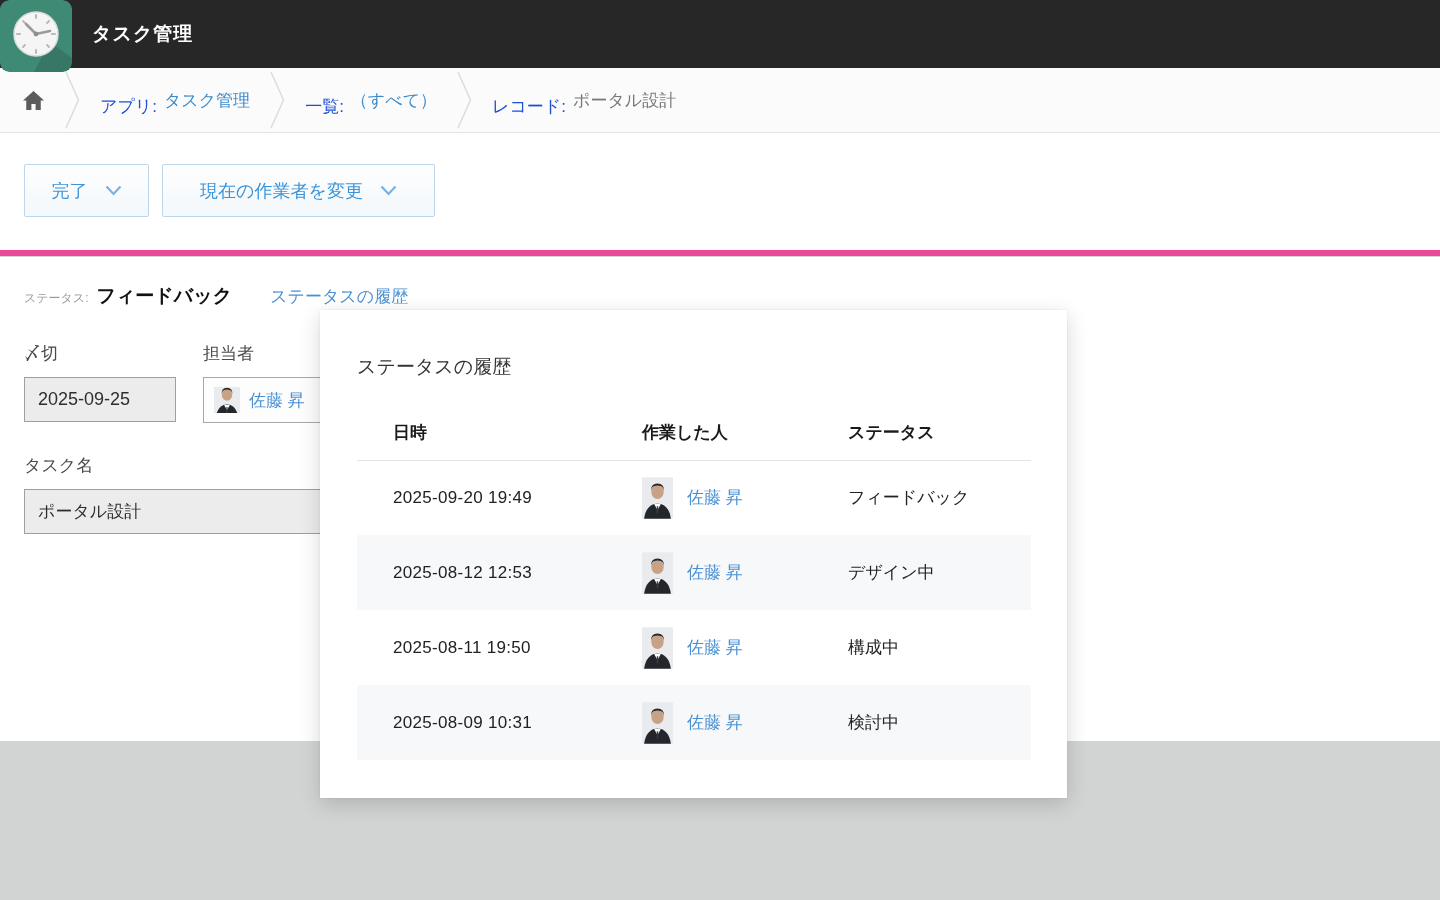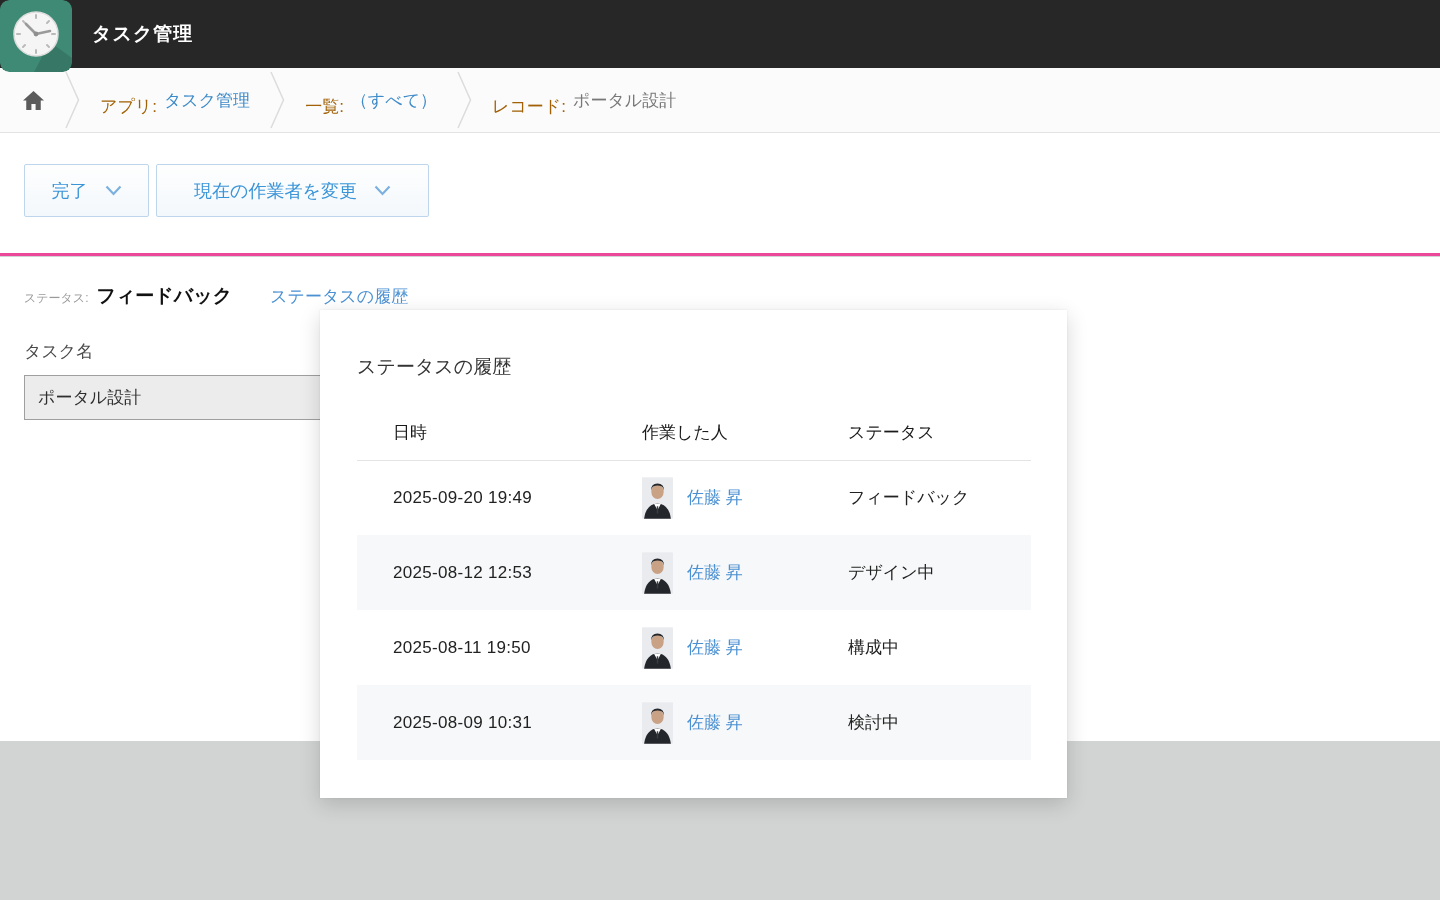--- a/index.html
+++ b/index.html
@@ -29,29 +29,29 @@
 
   
   .breadcrumb {
     position:absolute; top:68px; left:0; right:0; height:65px;
     background:#fbfbfb; border-bottom:1px solid #e3e3e3;
     display:flex; align-items:center; padding-left:16px;
     font-size:17px; white-space:nowrap;
   }
   .bc-home { display:inline-flex; margin-left:6px; cursor:pointer; }
   .bc-sep { margin:0 20px; flex:none; display:inline-flex; }
-  .bc-label { color:#a16207; margin-right:7px;margin-top:12px; }
+  .bc-label { color:#1d4ed8; margin-right:7px;margin-top:12px; }
   .bc-link { color:#3d8ac9; }
   .bc-current { color:#787878; }
 
   
   .toolbar {
     position:absolute; top:133px; left:0; right:0; height:123px;
-    background:#fff; border-bottom:3px solid #ec4899;
-    padding:31px 0 16px 24px; display:flex; gap:7px;
+    background:#fff; border-bottom:6px solid #ec4899;
+    padding:31px 0 16px 24px; display:flex; gap:13px;
   }
   .btn {
     height:53px; border:1px solid #bdd6ec; border-radius:2px;
     background:linear-gradient(#fefefe,#f3f8fc);
     color:#3a94d8; font-size:18px;
     display:inline-flex; align-items:center; justify-content:center; gap:17px;
     cursor:pointer; font-family:inherit;
   }
   .btn-complete { width:125px; }
   .btn-worker  { width:273px; }
@@ -98,21 +98,21 @@
     position:absolute; left:320px; top:310px; width:747px; height:488px;
     background:#fff; z-index:20;
     box-shadow:0 6px 20px rgba(0,0,0,0.16), 0 0 2px rgba(0,0,0,0.08);
     padding:44px 36px 0 37px;
   }
   .modal-title { font-size:19px; font-weight:normal; color:#333; }
   .history-table {
     width:100%; border-collapse:collapse; table-layout:fixed; margin-top:31px;
   }
   .history-table th {
-    text-align:left; font-size:17px; font-weight:normal; color:#1a1a1a;
+    text-align:left; font-size:17px; font-weight:bold; color:#1a1a1a;
     height:49px; padding:0 0 6px 36px; vertical-align:middle;
     border-bottom:1px solid #e4e4e4;
   }
   .history-table td {
     height:75px; padding-left:36px; vertical-align:middle;
     font-size:17px; color:#222;
   }
   .history-table tr.alt td { background:#f7f8f9; }
   .cell-date { font-size:18px; color:#1c1c1c; letter-spacing:0.3px; }
   .user-cell { display:flex; align-items:center; gap:14px; }
@@ -196,20 +196,44 @@
   </button>
 </section>
 
 <section class="content">
   <div class="status-row">
     <span class="status-label">ステータス:</span>
     <span class="status-value">フィードバック</span>
     <a class="status-history-link">ステータスの履歴</a>
   </div>
 
+  <div class="fields-row">
+    <div>
+      <label class="field-label">〆切</label>
+      <div class="input-box date-input">
+        <span>2025-09-25</span>
+      </div>
+    </div>
+    <div>
+      <label class="field-label">担当者</label>
+      <div class="assignee-box">
+        <span class="avatar avatar-sm">
+          <svg viewBox="0 0 30 40" preserveAspectRatio="xMidYMid slice">
+            <rect width="30" height="40" fill="#e9ebee"></rect>
+            <ellipse cx="15" cy="14" rx="6" ry="7" fill="#c9a184"></ellipse>
+            <path d="M8.7 13 Q8.7 6 15 6 Q21.3 6 21.3 13 Q21 9.8 18.8 8.7 Q15 7.2 11.2 8.7 Q9 9.8 8.7 13 Z" fill="#262a2e"></path>
+            <path d="M2 40 Q4 26 15 25 Q26 26 28 40 Z" fill="#23262b"></path>
+            <path d="M11.5 25.4 L15 31.5 L18.5 25.4 Z" fill="#ffffff"></path>
+            <rect x="14.3" y="28" width="1.4" height="7" fill="#3a3f46"></rect>
+          </svg>
+        </span>
+        <a class="user-link">佐藤 昇</a>
+      </div>
+    </div>
+  </div>
 
   <div class="field-block">
     <label class="field-label">タスク名</label>
     <div class="input-box taskname-input">
       <span>ポータル設計</span>
     </div>
   </div>
 
 </section>
 

